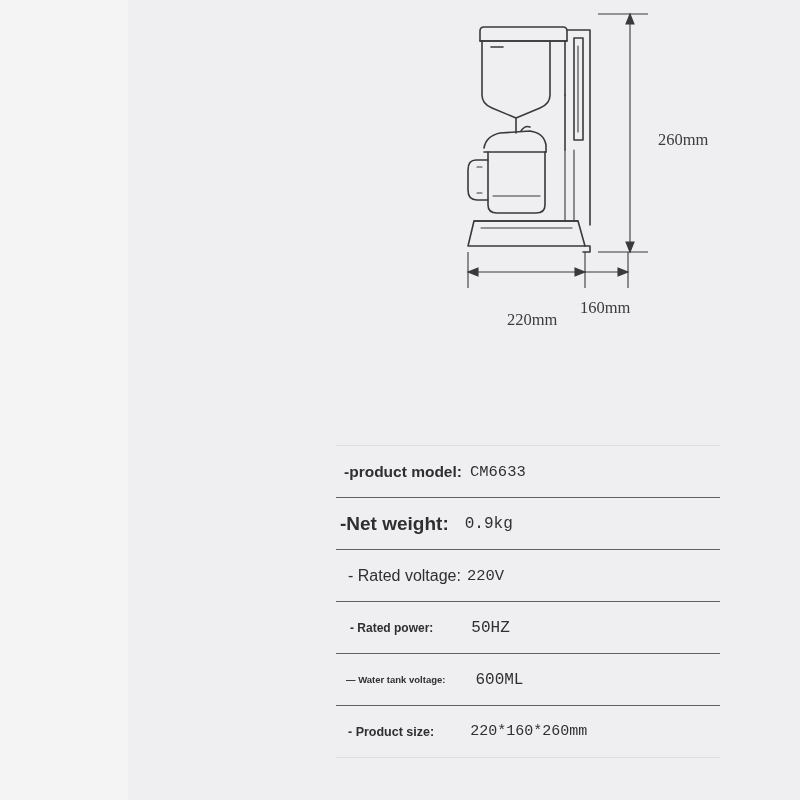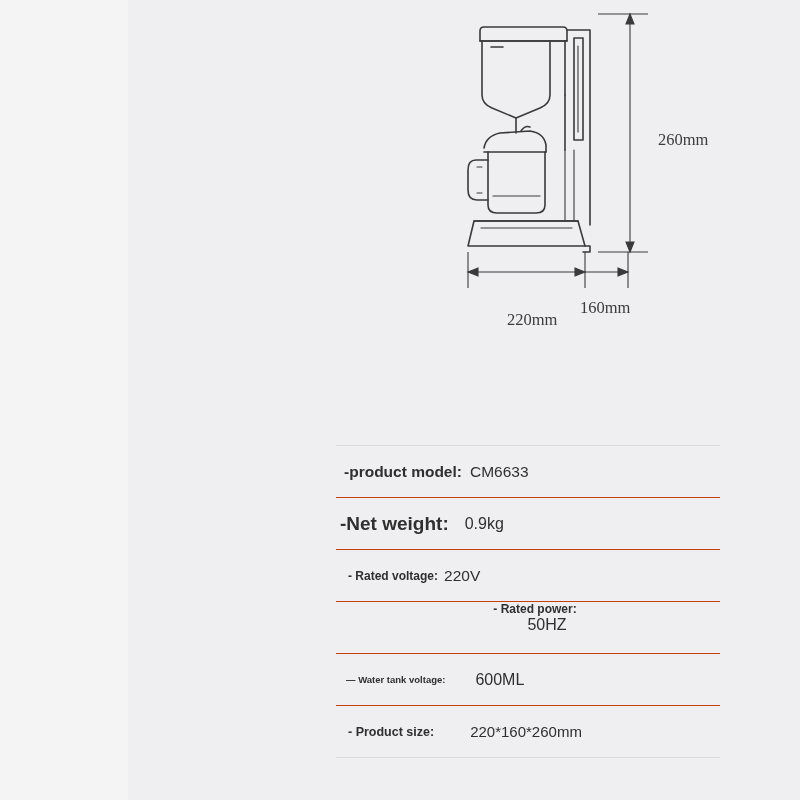--- a/index.html
+++ b/index.html
@@ -72,37 +72,37 @@
     box-sizing: border-box;
   }
   .spec-row .k {
     color: #2f2f2f;
     white-space: nowrap;
     flex: 0 0 auto;
   }
   .spec-row .v {
     color: #2f2f2f;
     white-space: nowrap;
-    font-family: Liberation Sans, sans-serif;
+    font-family: Liberation Mono, monospace;
   }
   .row-blank  { height: 67px; border-bottom: 1px solid #dcdcdc; }
 
   .row-model  { height: 52px; }
   .row-model .k { font-size: 15.5px; font-weight: 600; margin-left: 8px; }
   .row-model .v { font-size: 15.5px; margin-left: 8px; }
 
   .row-weight { height: 52px; }
   .row-weight .k { font-size: 19px; font-weight: 700; margin-left: 4px; }
   .row-weight .v { font-size: 16px; margin-left: 16px; }
 
   .row-voltage { height: 52px; }
-  .row-voltage .k { font-size: 12px; font-weight: 700; margin-left: 12px; }
+  .row-voltage .k { font-size: 16px; font-weight: 400; margin-left: 12px; }
   .row-voltage .v { font-size: 15.5px; margin-left: 6px; }
 
-  .row-power { height: 52px; flex-direction: column; }
+  .row-power { height: 52px; }
   .row-power .k { font-size: 12px; font-weight: 700; margin-left: 14px; }
   .row-power .v { font-size: 16px; margin-left: 38px; }
 
   .row-tank { height: 52px; }
   .row-tank .k { font-size: 9.5px; font-weight: 600; margin-left: 10px; }
   .row-tank .v { font-size: 16px; margin-left: 30px; }
 
   .row-size { height: 52px; border-bottom: 1px solid #dcdcdc; }
   .row-size .k { font-size: 12.5px; font-weight: 700; margin-left: 12px; }
   .row-size .v { font-size: 15px; margin-left: 36px; }

